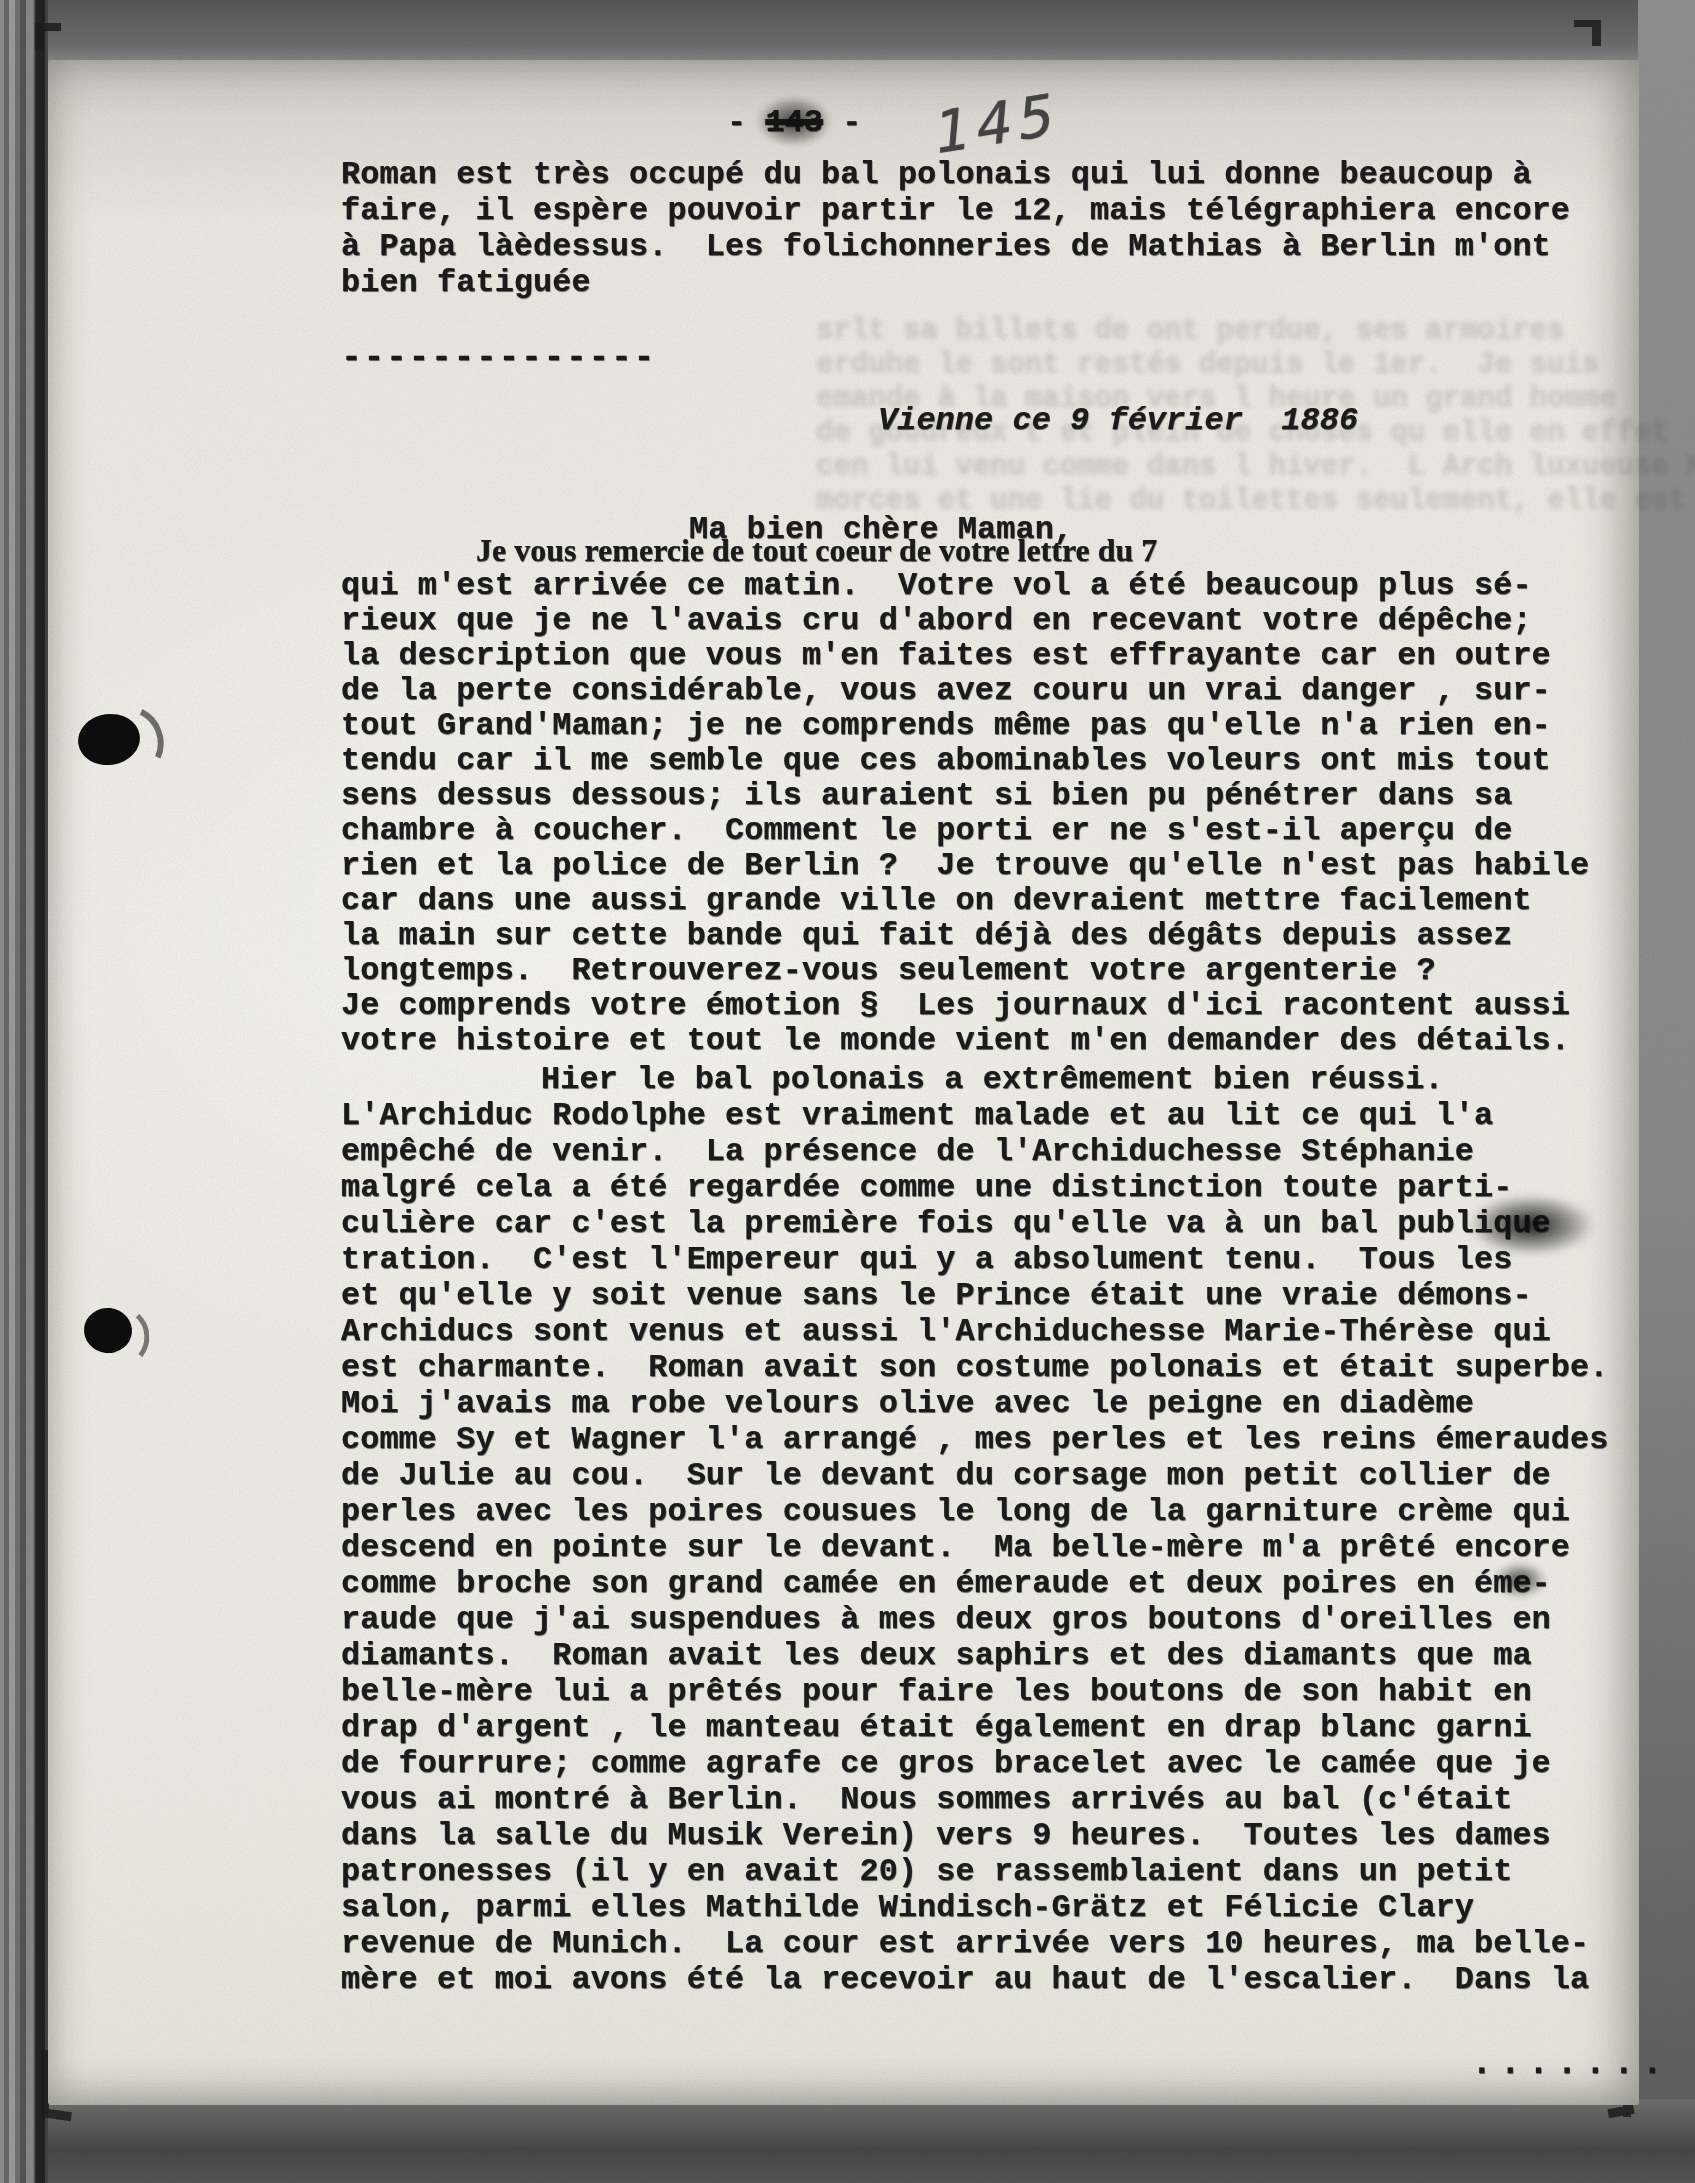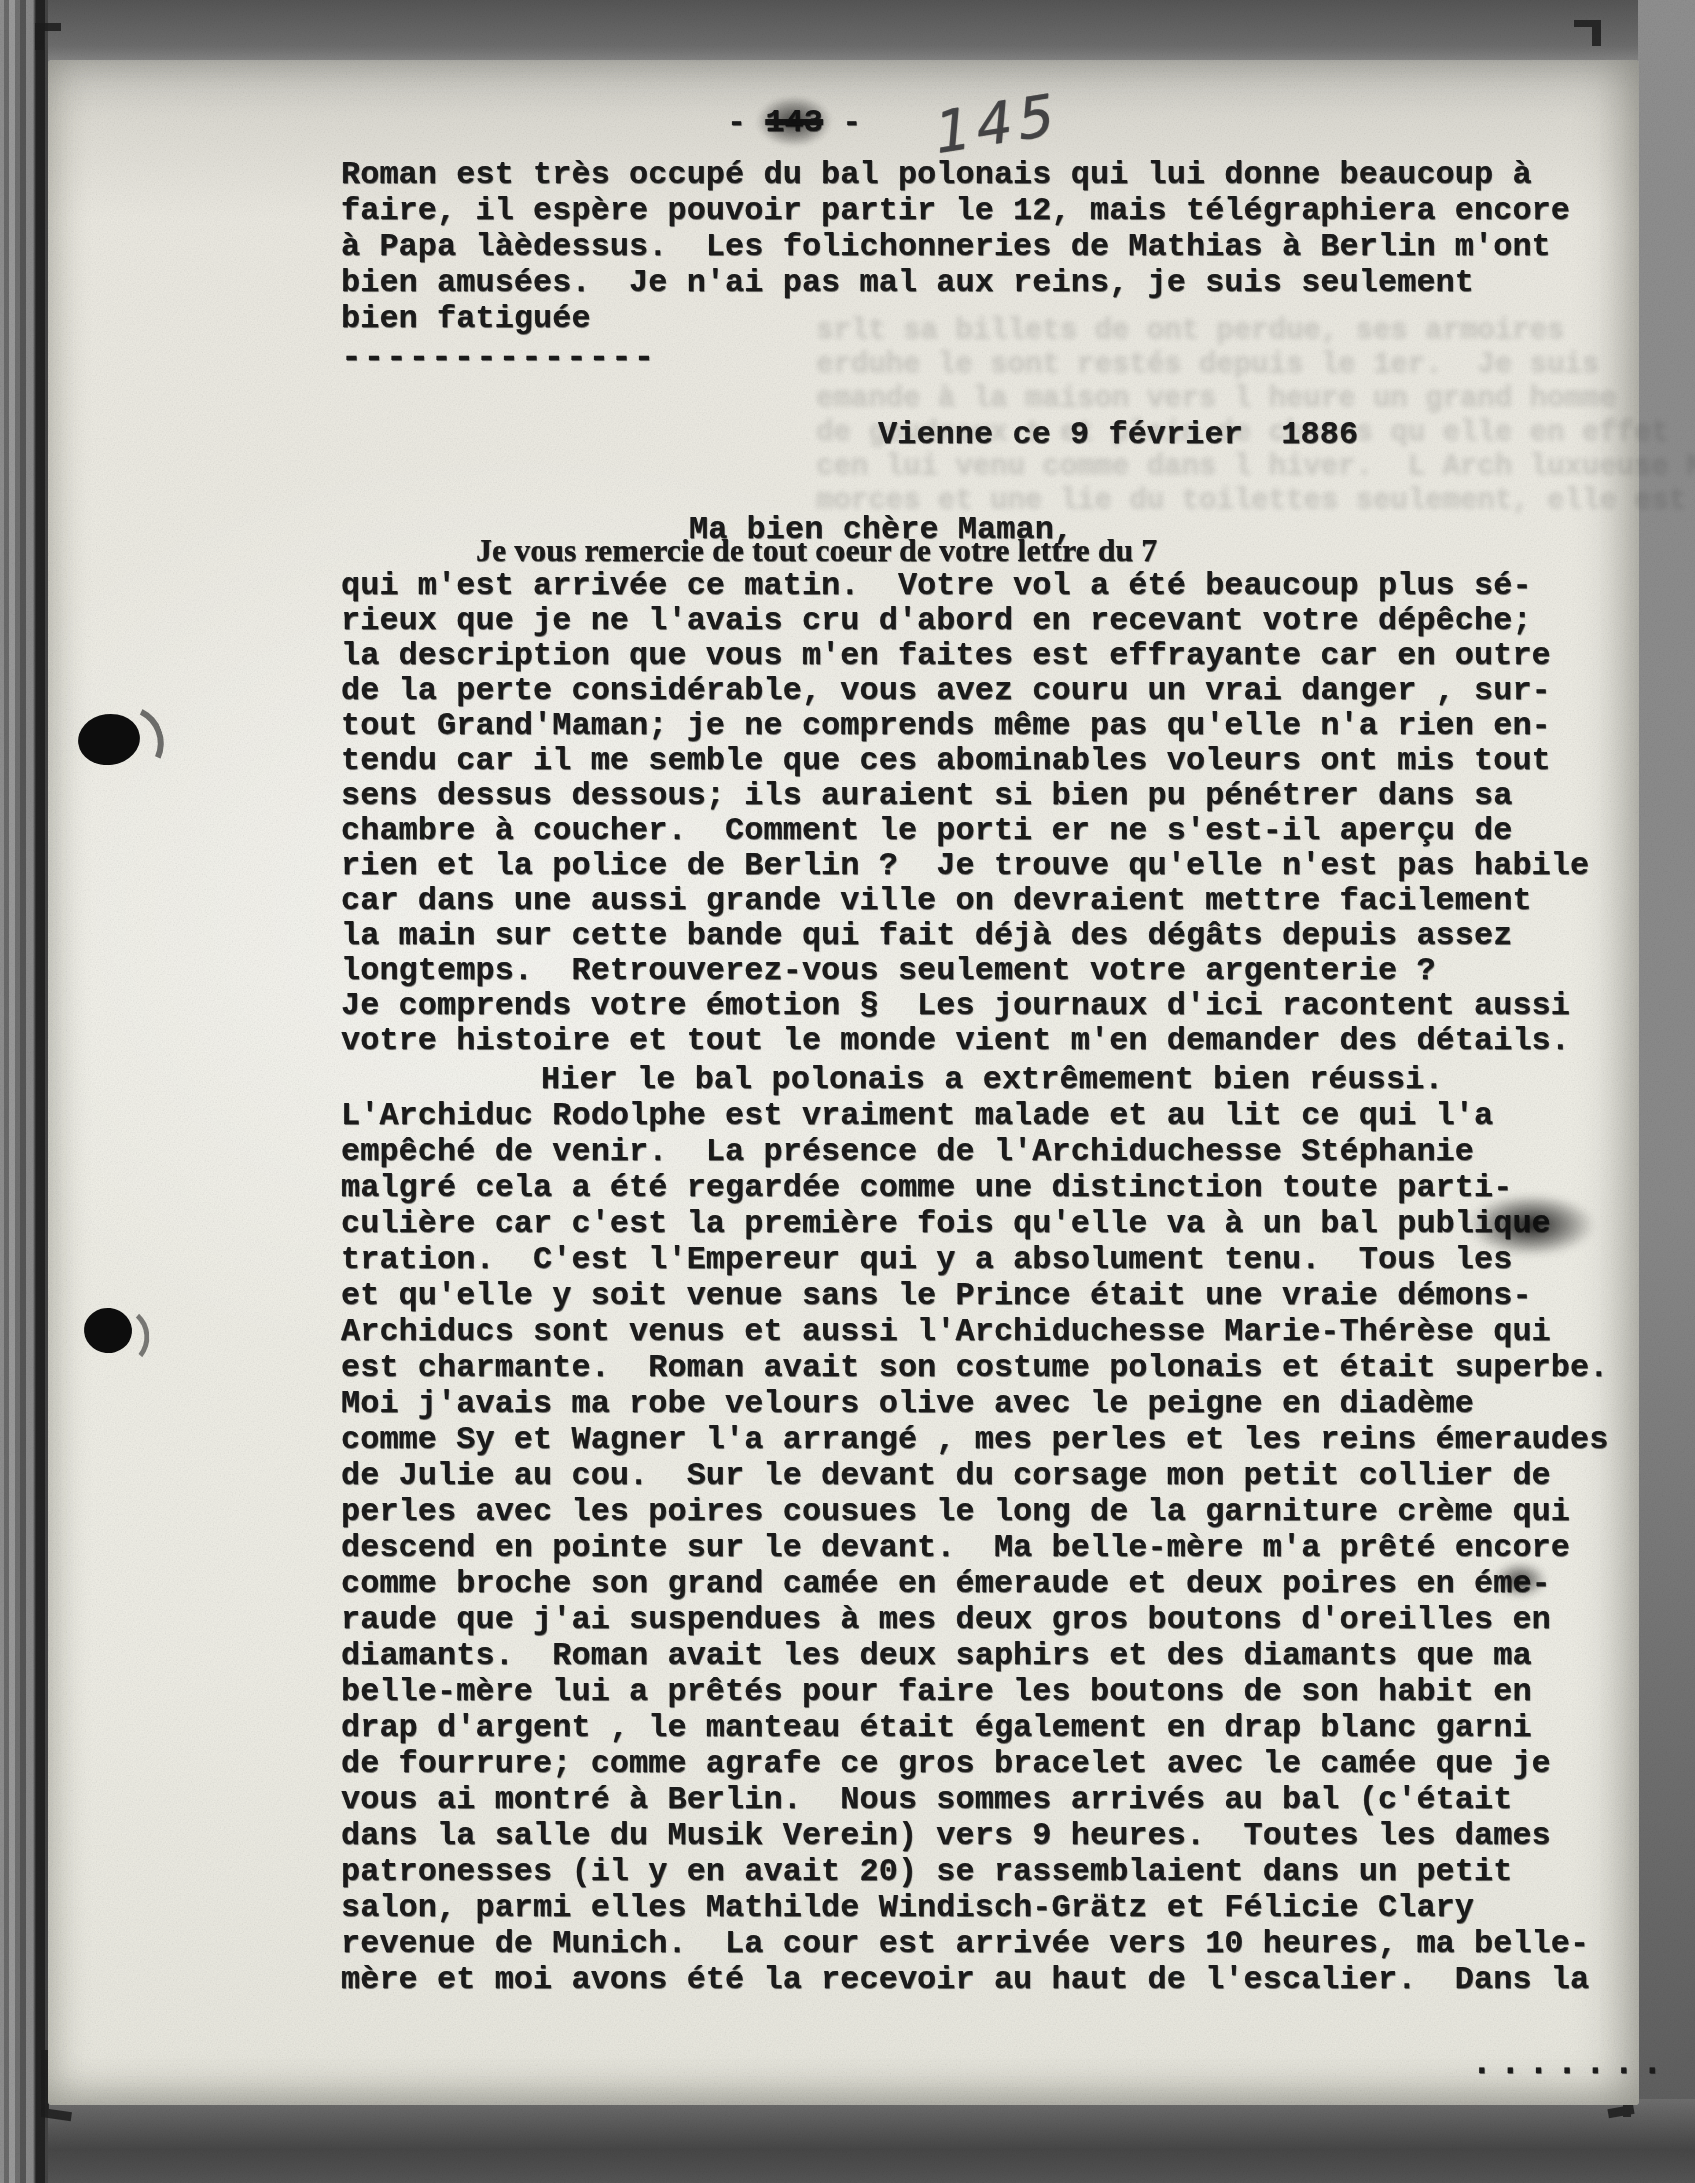--- a/index.html
+++ b/index.html
@@ -42,21 +42,21 @@
   .tw{position:absolute;color:#1b1b1b;font-weight:bold;font-size:32px;
       text-shadow:0.5px 0.5px 0.8px rgba(5,5,5,.6), -0.2px 0 0.5px rgba(5,5,5,.35);padding-left:12px;}
   .line{white-space:pre;height:36px;line-height:36px;}
   .para-2 .line{height:35px;line-height:35px;}
   .para-1{left:281px;top:97px;}
   .para-2{left:281px;top:473px;}
   .para-2 .line:first-child{padding-left:135px;font-family:Liberation Serif, serif;}
   .para-3{left:281px;top:1002px;}
   .para-3 .line:first-child{padding-left:200px;}
   .separator{left:281px;top:278px;font-size:35px;letter-spacing:1.5px;}
-  .dateline{left:818px;top:357px;}
+  .dateline{left:818px;top:343px;font-style:italic;}
   .salutation{left:629px;top:420px;margin-top:32px;}
   .closing-dots{left:1411px;top:1986px;letter-spacing:6.8px;font-size:36px;}
   .header-row{left:0;top:44px;width:1591px;height:53px;}
   .pn-wrap{position:absolute;left:679px;top:0;white-space:pre;}
   .pn-num{position:relative;display:inline-block;text-decoration:line-through;text-decoration-thickness:6px;}
   .pn-num::before{content:"";position:absolute;left:-9px;top:-7.6px;right:-9px;bottom:-6px;border-radius:50%;
       background:radial-gradient(closest-side,rgba(12,12,12,.75),rgba(12,12,12,.35) 60%,rgba(12,12,12,0));
       filter:blur(2.3px);}
   .pencil{position:absolute;left:886px;top:-13.6px;font-family:"DejaVu Sans",sans-serif;font-weight:400;
       font-size:57px;color:rgba(70,70,72,.82);letter-spacing:6px;transform:rotate(-9deg) skewX(-14deg);}
@@ -101,21 +101,20 @@
 
     <div class="tw header-row">
       <span class="pn-wrap"><span>- </span><span class="pn-num">143</span><span> -</span></span>
       <span class="pencil">145</span>
     </div>
 
     <div class="tw para-1">
         <div class="line">Roman est très occupé du bal polonais qui lui donne beaucoup à</div>
         <div class="line">faire, il espère pouvoir partir le 12, mais télégraphiera encore</div>
         <div class="line">à Papa làèdessus.  Les folichonneries de Mathias à Berlin m'ont</div>
-        <div class="line">bien amusées.  Je n'ai pas mal aux reins, je suis seulement</div>
         <div class="line">bien fatiguée</div>
       </div>
 
     <div class="tw separator">--------------</div>
 
     <div class="tw dateline line">Vienne ce 9 février  1886</div>
 
     <div class="tw salutation line">Ma bien chère Maman,</div>
 
     <div class="tw para-2">

